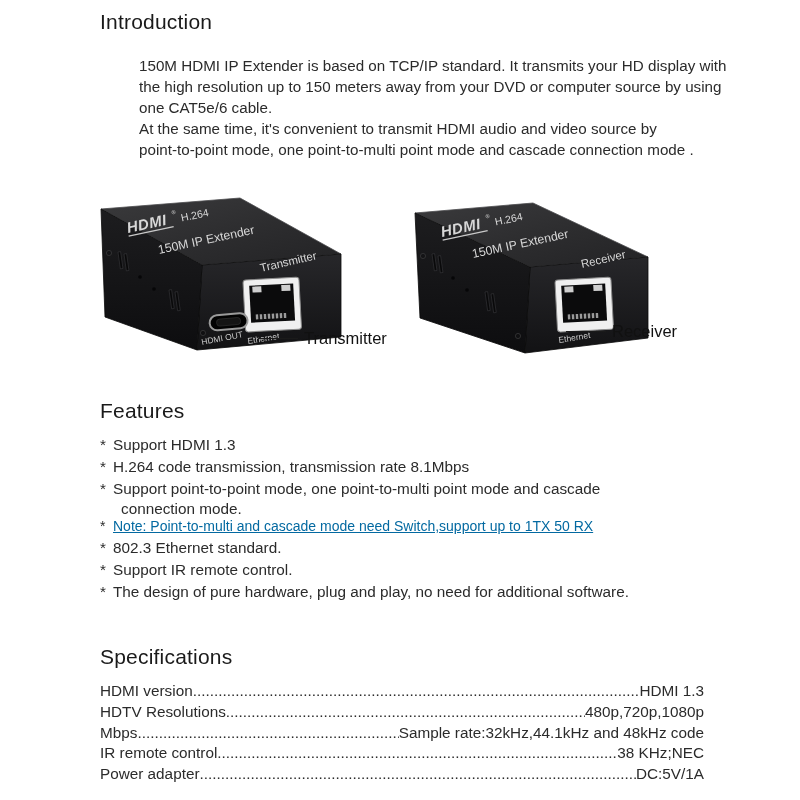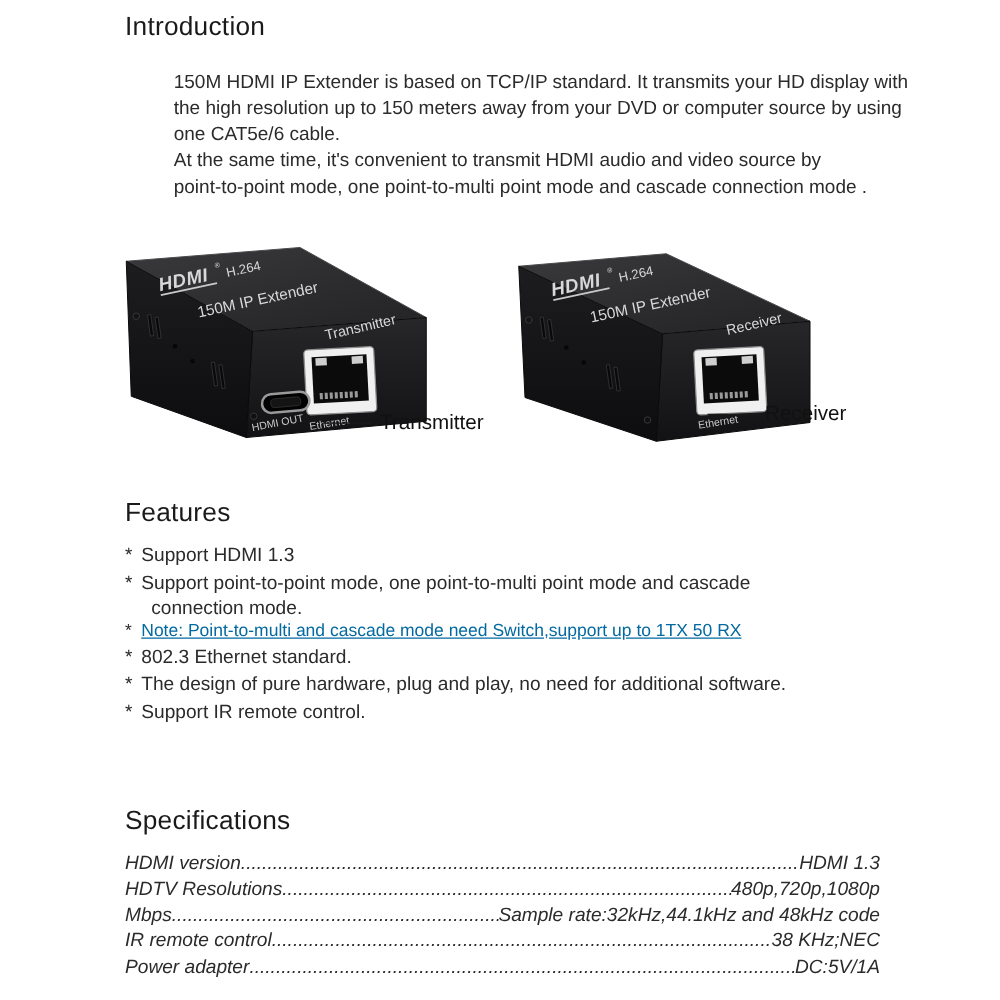--- a/index.html
+++ b/index.html
@@ -22,21 +22,21 @@
   #callout-rx{left:566px;top:322px;}
   
   #features-heading{left:100px;top:399px;}
   #features-list{left:100px;top:436px;width:660px;list-style:none;margin:0;padding:0;font-size:15.3px;}
   #features-list li{line-height:18px;margin-bottom:4px;white-space:nowrap;}
   #features-list li .fmark{display:inline-block;min-width:7px;margin-right:6px;}
   #features-list li.indent{padding-left:8px;margin-top:-2px;margin-bottom:0;}
   #features-list li.note{font-size:14px;line-height:17px;}
   
   #specs-heading{left:100px;top:645px;}
-  #specs-list{left:100px;top:681px;width:604px;font-size:15.3px;line-height:20.8px;font-style:italic;}
+  #specs-list{left:100px;top:681px;width:604px;font-size:15.3px;line-height:20.8px;}
   .spec-row{display:flex;align-items:baseline;}
   .spec-label{white-space:nowrap;}
   .spec-dots{flex:1 1 auto;min-width:0;overflow:hidden;white-space:nowrap;}
   .spec-value{white-space:nowrap;}
   
   .dev-text{fill:#d8d8d8;font-family:"Liberation Sans","DejaVu Sans",sans-serif;}
   .port-label{fill:#c9c9c9;font-family:"Liberation Sans","DejaVu Sans",sans-serif;font-size:8.5px;}
 </style>
 </head>
 <body>
@@ -168,26 +168,27 @@
   <span class="callout-text">Transmitter</span>
 </div>
 <div class="abs callout" id="callout-rx">
   <span class="callout-line"></span>
   <span class="callout-text">Receiver</span>
 </div>
 
 <div class="abs h1" id="features-heading">Features</div>
 <ul class="abs" id="features-list">
   <li><span class="fmark">*</span><span>Support HDMI 1.3</span></li>
+  <li><span class="fmark">*</span><span>H.264 code transmission, transmission rate 8.1Mbps</span></li>
   <li><span class="fmark">*</span><span>Support point-to-point mode, one point-to-multi point mode and cascade</span></li>
   <li class="indent"><span class="fmark"></span><span>connection mode.</span></li>
   <li class="note"><span class="fmark">*</span><span class="js-red" style="color: #0369a1; text-decoration: underline;">Note: Point-to-multi and cascade mode need Switch,support up to 1TX 50 RX</span></li>
   <li><span class="fmark">*</span><span>802.3 Ethernet standard.</span></li>
+  <li><span class="fmark">*</span><span>Support IR remote control.</span></li>
   <li><span class="fmark">*</span><span>The design of pure hardware, plug and play, no need for additional software.</span></li>
-  <li><span class="fmark">*</span><span>Support IR remote control.</span></li>
 </ul>
 
 <div class="abs h1" id="specs-heading">Specifications</div>
 <div class="abs" id="specs-list">
   <div class="spec-row">
     <span class="spec-label">HDMI version</span>
       <span class="spec-dots">............................................................................................................................................................................................................................................................................................................</span>
       <span class="spec-value">HDMI 1.3</span>
   </div>
   <div class="spec-row">

